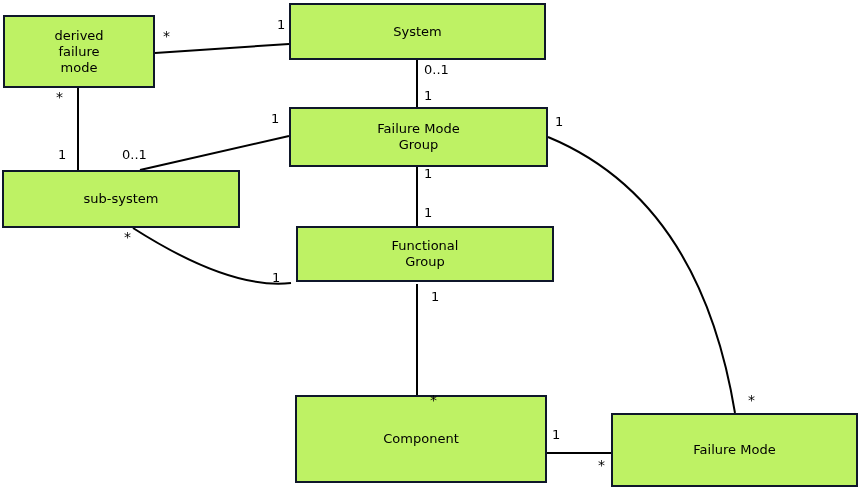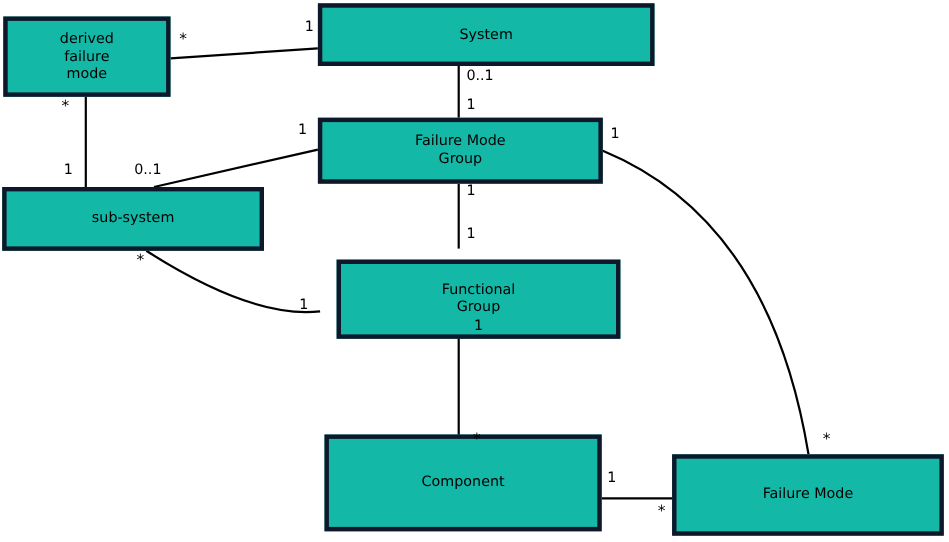--- a/index.html
+++ b/index.html
@@ -22,22 +22,22 @@
     position: absolute;
     left: 0;
     top: 0;
     width: 863px;
     height: 493px;
     pointer-events: none;
   }
   .uml-class {
     position: absolute;
     box-sizing: border-box;
-    border: 4px solid #0f172a;
-    background: #14b8a6;
+    border: 2px solid #0f172a;
+    background: #bef264;
     display: flex;
     align-items: center;
     justify-content: center;
     text-align: center;
   }
   .uml-class .class-name {
     font-size: 13px;
     line-height: 16px;
     color: #000000;
     white-space: pre-line;
@@ -70,31 +70,31 @@
       <path d="M 548 137 Q 700 200 735 413" fill="none" stroke="#000000" stroke-width="2"></path>
       <path d="M 547 453 L 611 453" fill="none" stroke="#000000" stroke-width="2"></path>
     </svg>
 
   <div id="class-layer">
       <div class="uml-class" style="left: 3px; top: 15px; width: 152px; height: 73px;">
         <span class="class-name">derived
 failure
 mode</span>
       </div>
-      <div class="uml-class" style="left: 289px; top: 3px; width: 306px; height: 57px;">
+      <div class="uml-class" style="left: 289px; top: 3px; width: 257px; height: 57px;">
         <span class="class-name">System</span>
       </div>
       <div class="uml-class" style="left: 289px; top: 107px; width: 259px; height: 60px;">
         <span class="class-name">Failure Mode
 Group</span>
       </div>
       <div class="uml-class" style="left: 2px; top: 170px; width: 238px; height: 58px;">
         <span class="class-name">sub-system</span>
       </div>
-      <div class="uml-class" style="left: 306px; top: 226px; width: 258px; height: 72px; margin-top: 10px;">
+      <div class="uml-class" style="left: 296px; top: 226px; width: 258px; height: 56px;">
         <span class="class-name">Functional
 Group</span>
       </div>
       <div class="uml-class" style="left: 295px; top: 395px; width: 252px; height: 88px;">
         <span class="class-name">Component</span>
       </div>
       <div class="uml-class" style="left: 611px; top: 413px; width: 247px; height: 74px;">
         <span class="class-name">Failure Mode</span>
       </div>
     </div>

